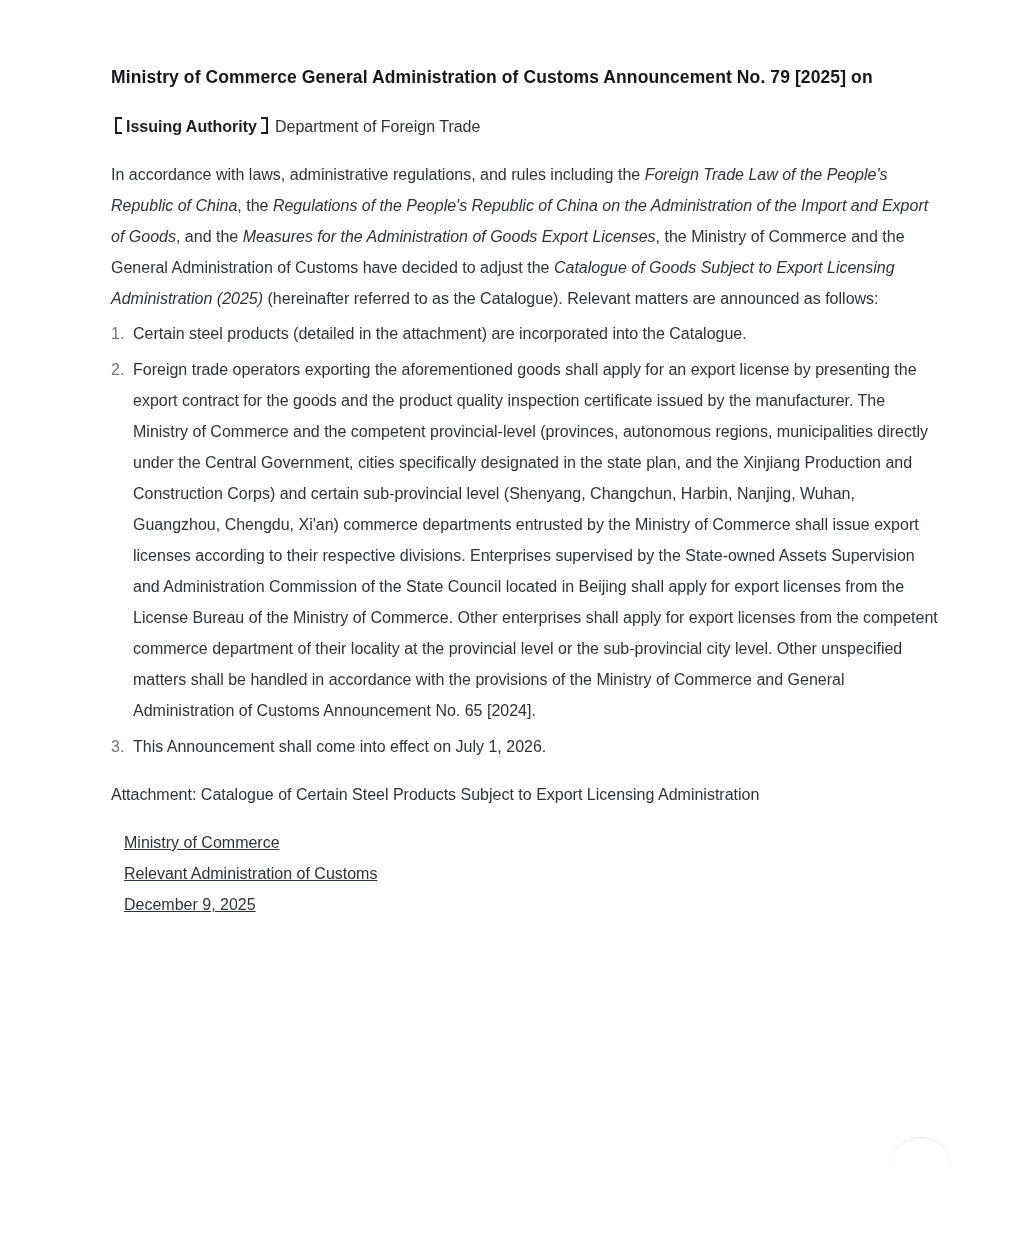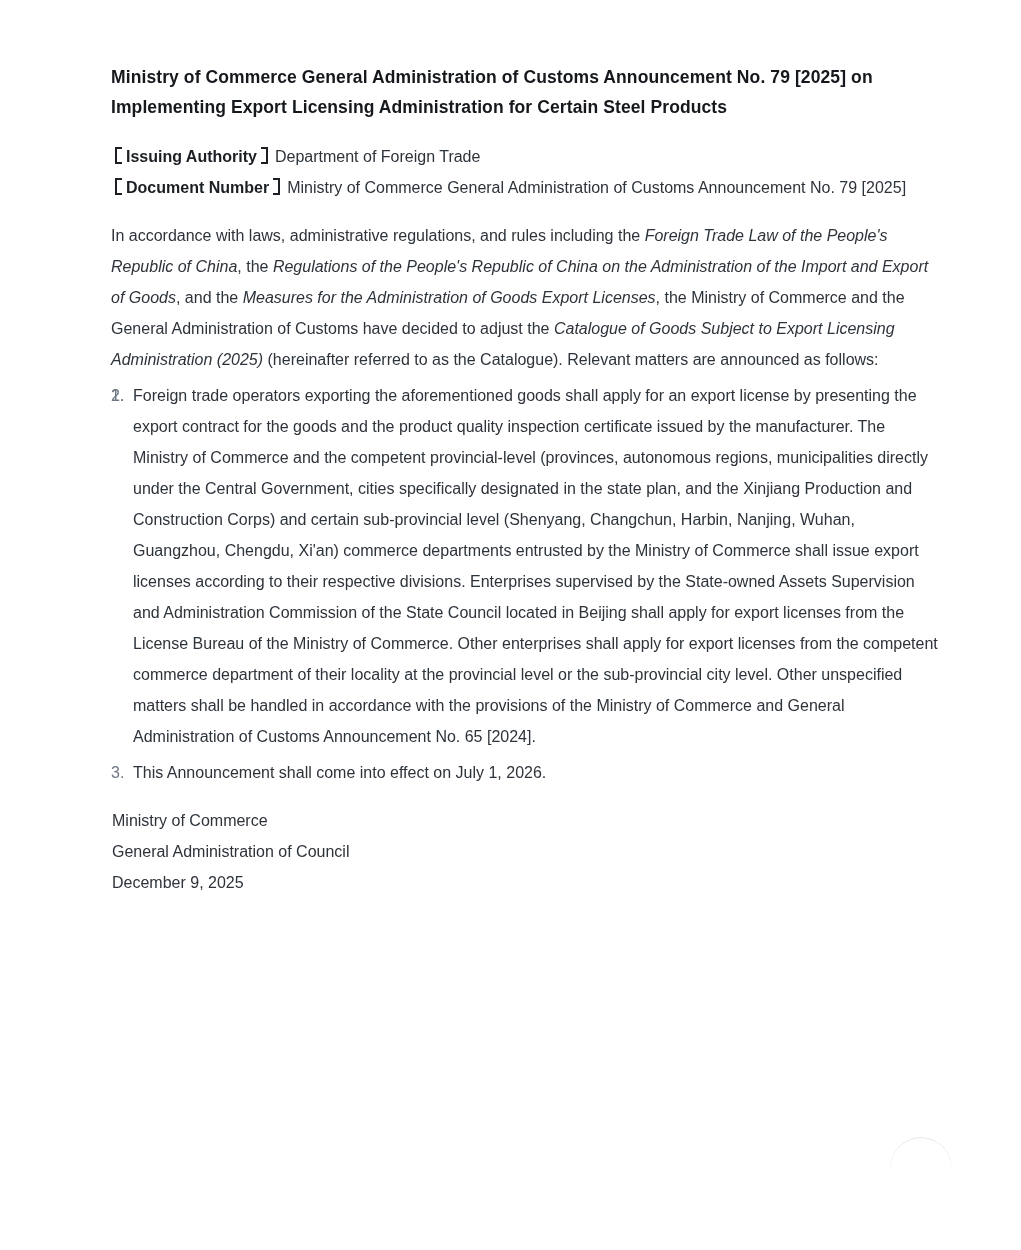--- a/index.html
+++ b/index.html
@@ -70,21 +70,21 @@
     margin: 0 0 5px 0;
   }
   ol.doc-list li:last-child { margin-bottom: 0; }
   .li-num {
     position: absolute;
     left: 0;
     top: 0;
     color: #6e7681;
   }
   .attachment { margin: 0 0 17px 0; }
-  .signature { margin: 1px; }
+  .signature { margin: 13px; text-decoration: underline; }
   .signature div { display: block; }
   .scroll-top {
     position: absolute;
     left: 890px;
     top: 1137px;
     width: 62px;
     height: 62px;
     border-radius: 50%;
     background: #ffffff;
     border: 1.5px solid #e4e4e4;
@@ -95,51 +95,49 @@
   }
 </style>
 </head>
 <body>
 
 <div class="page">
   <div class="content">
 
     <h1 class="doc-title">
       <div>Ministry of Commerce General Administration of Customs Announcement No. 79 [2025] on</div>
-      <div>Implementing Export Licensing Administration for Certain Steel Products</div>
     </h1>
 
     <div class="meta-block">
       <div class="meta-line">
         <span class="meta-label"><span class="bracket open"></span><span>Issuing Authority</span><span class="bracket close"></span></span><span class="meta-value">Department of Foreign Trade</span>
-      </div>
-      <div class="meta-line">
-        <span class="meta-label"><span class="bracket open"></span><span>Document Number</span><span class="bracket close"></span></span><span class="meta-value">Ministry of Commerce General Administration of Customs Announcement No. 79 [2025]</span>
       </div>
     </div>
 
     <p class="para"><span>In accordance with laws, administrative regulations, and rules including the </span><span style="font-style: italic;">Foreign Trade Law of the People's Republic of China</span><span>, the </span><span style="font-style: italic;">Regulations of the People's Republic of China on the Administration of the Import and Export of Goods</span><span>, and the </span><span style="font-style: italic;">Measures for the Administration of Goods Export Licenses</span><span>, the Ministry of Commerce and the General Administration of Customs have decided to adjust the </span><span style="font-style: italic;">Catalogue of Goods Subject to Export Licensing Administration (2025)</span><span> (hereinafter referred to as the Catalogue). Relevant matters are announced as follows:</span></p>
 
     <ol class="doc-list">
       <li>
         <span class="li-num">1.</span>
+        <span>Certain steel products (detailed in the attachment) are incorporated into the Catalogue.</span>
       </li>
       <li>
         <span class="li-num">2.</span>
         <span>Foreign trade operators exporting the aforementioned goods shall apply for an export license by presenting the export contract for the goods and the product quality inspection certificate issued by the manufacturer. The Ministry of Commerce and the competent provincial-level (provinces, autonomous regions, municipalities directly under the Central Government, cities specifically designated in the state plan, and the Xinjiang Production and Construction Corps) and certain sub-provincial level (Shenyang, Changchun, Harbin, Nanjing, Wuhan, Guangzhou, Chengdu, Xi'an) commerce departments entrusted by the Ministry of Commerce shall issue export licenses according to their respective divisions. Enterprises supervised by the State-owned Assets Supervision and Administration Commission of the State Council located in Beijing shall apply for export licenses from the License Bureau of the Ministry of Commerce. Other enterprises shall apply for export licenses from the competent commerce department of their locality at the provincial level or the sub-provincial city level. Other unspecified matters shall be handled in accordance with the provisions of the Ministry of Commerce and General Administration of Customs Announcement No. 65 [2024].</span>
       </li>
       <li>
         <span class="li-num">3.</span>
         <span>This Announcement shall come into effect on July 1, 2026.</span>
       </li>
     </ol>
 
+    <p class="attachment">Attachment: Catalogue of Certain Steel Products Subject to Export Licensing Administration</p>
 
     <div class="signature">
       <div>Ministry of Commerce</div>
-      <div>General Administration of Council</div>
+      <div>Relevant Administration of Customs</div>
       <div>December 9, 2025</div>
     </div>
 
   </div>
 
   <div class="scroll-top"></div>
 </div>
 
 </body></html>

